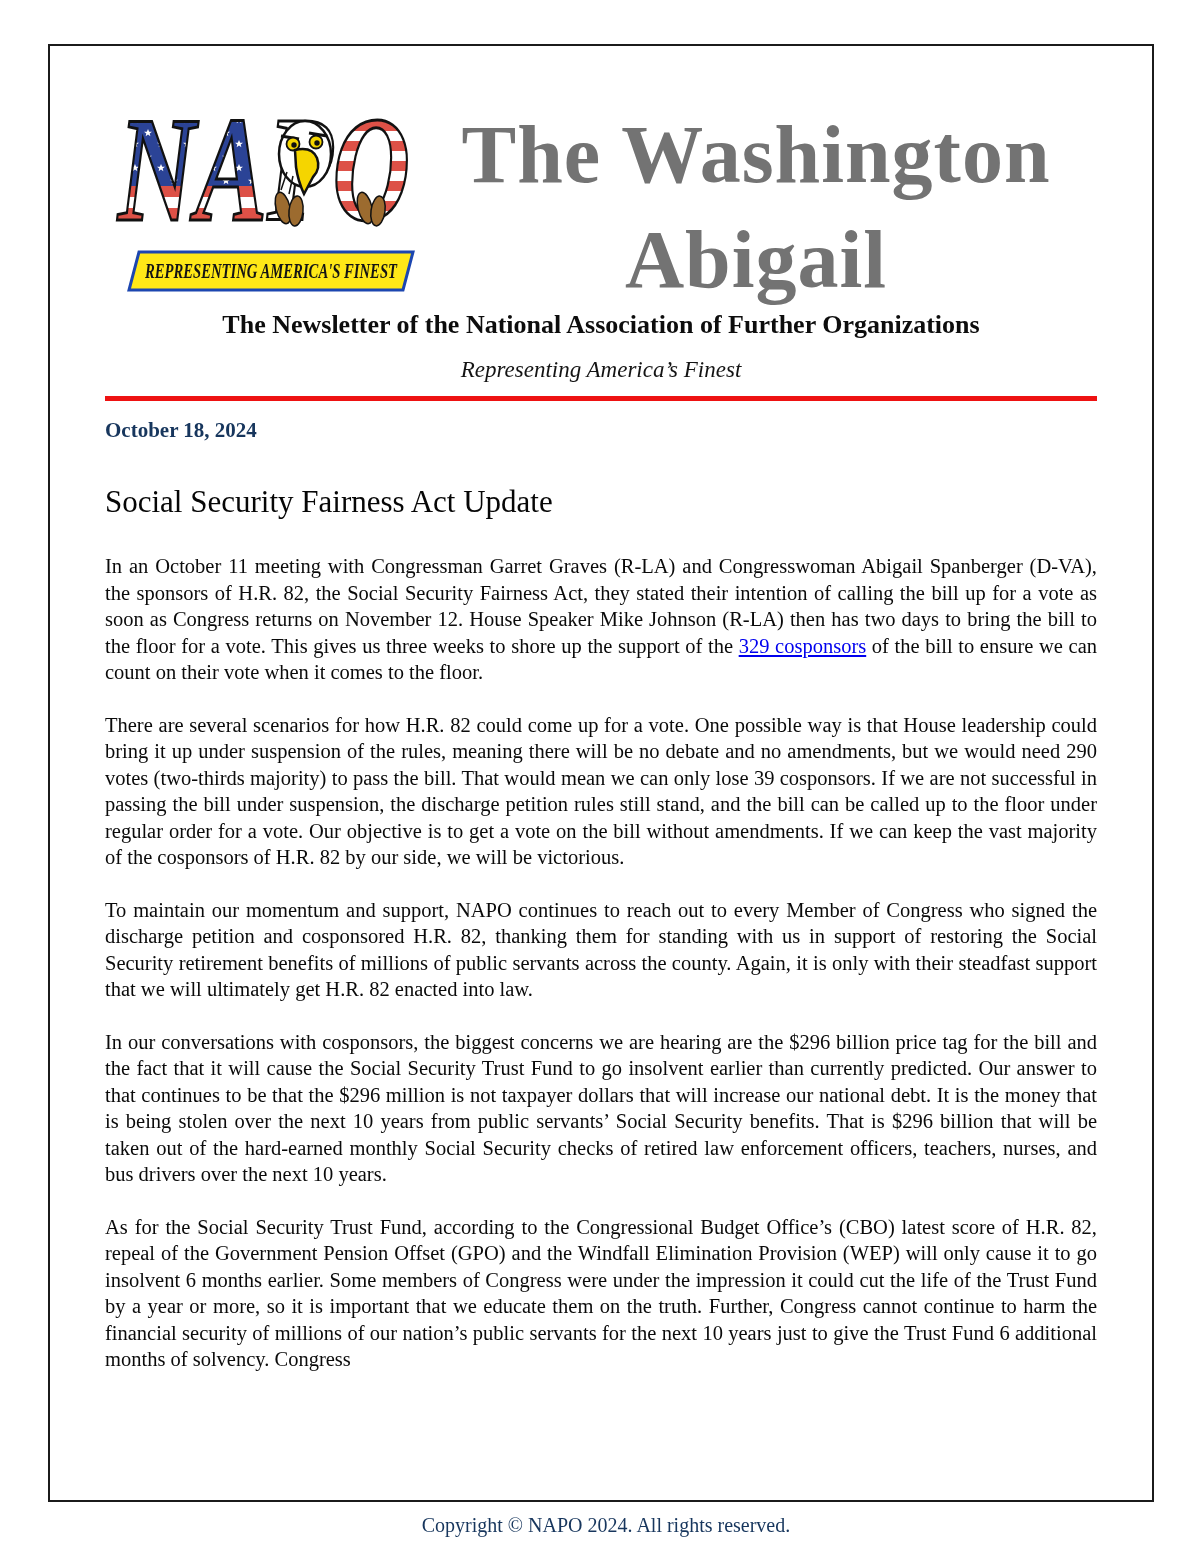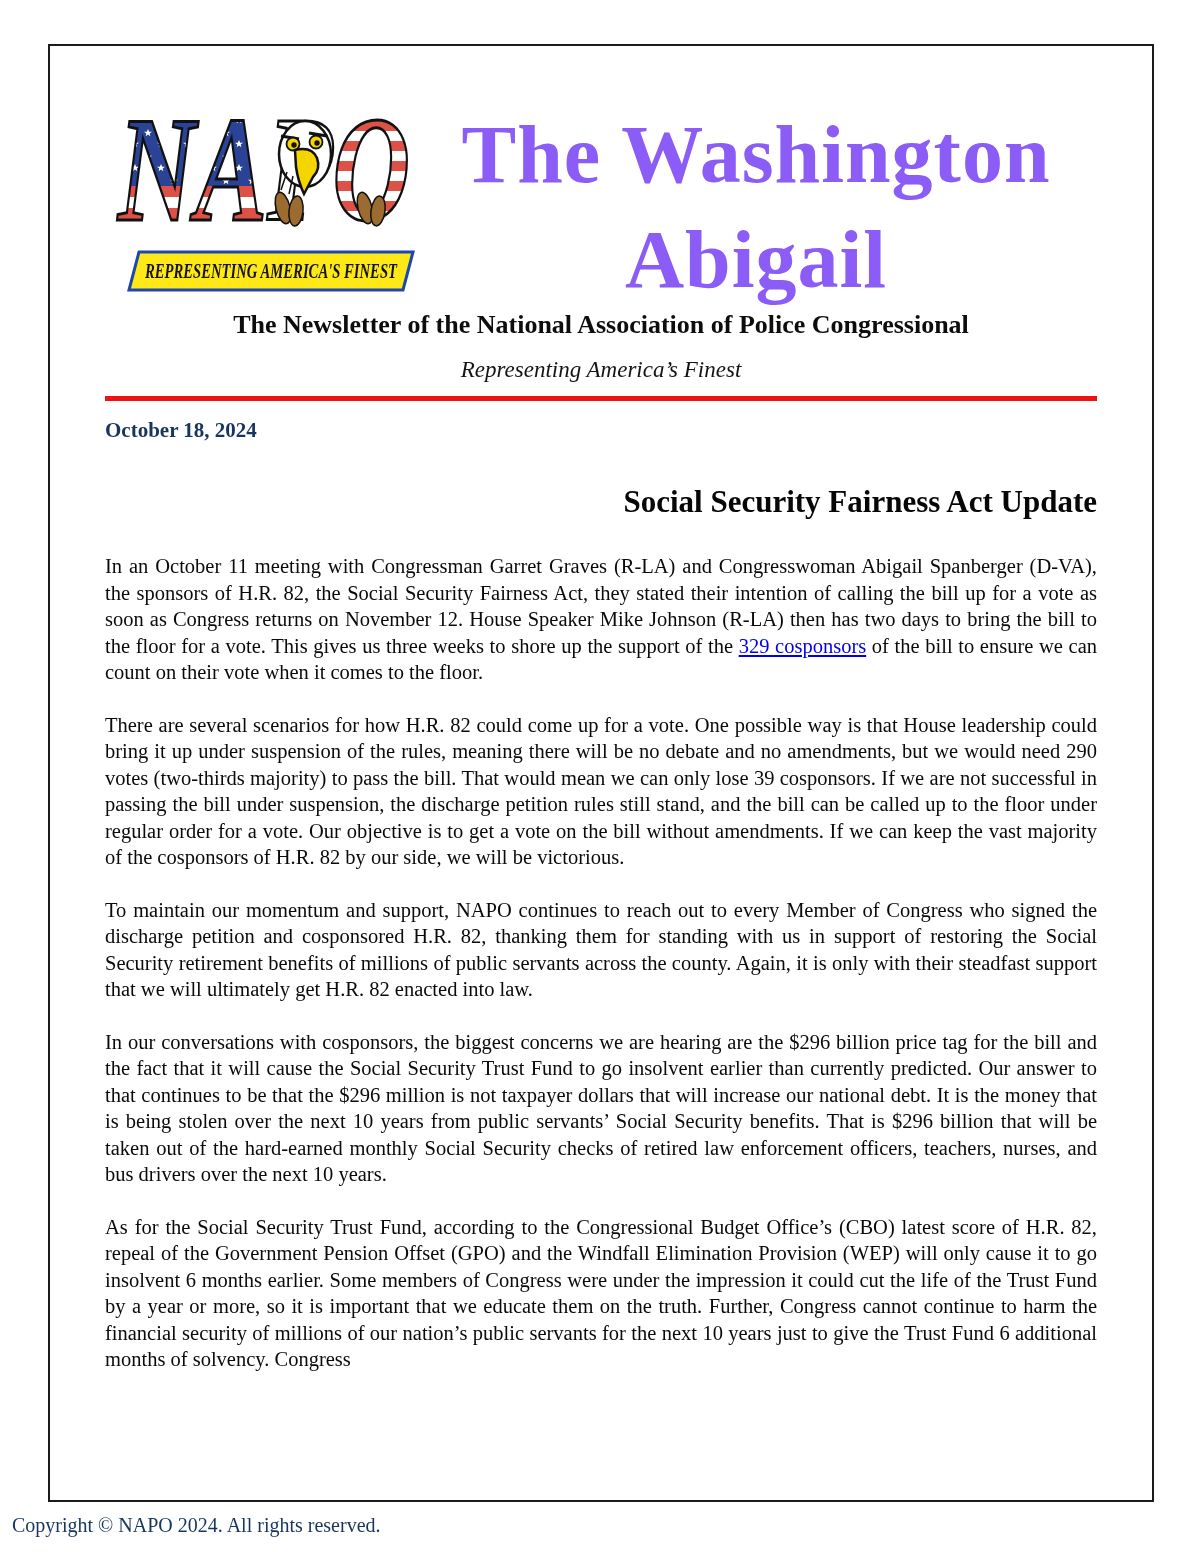--- a/index.html
+++ b/index.html
@@ -10,49 +10,49 @@
   .page { position:relative; width:1200px; height:1552px; background:#fff; }
   .frame {
     position:absolute; left:48px; top:44px; width:1106px; height:1458px;
     border:2px solid #1b1b1b; box-sizing:border-box;
     padding:0 55px; overflow:hidden; background:#fff;
   }
   .masthead { display:flex; height:200px; margin-top:56px; align-items:flex-start; }
   .logo { width:300px; height:192px; flex:none; margin-left:10px; }
   .logo svg { width:100%; height:100%; display:block; }
   .title-wrap {
-    flex:1; text-align:center; color:#8b5cf6; font-weight:bold;
+    flex:1; text-align:center; color:#737373; font-weight:bold;
     font-size:82px; line-height:105px; margin-top:-4px;
     letter-spacing:1px;
   }
   .title-line { display:block; }
   .subtitle {
     text-align:center; font-weight:bold; font-size:26px; line-height:30px;
     margin-top:8px; color:#0d0d0d;
   }
   .motto {
     text-align:center; font-style:italic; font-size:23px; line-height:27px;
     margin-top:16px; color:#141414;
   }
   .rule { height:5px; background:#EE1212; margin-top:13px; border:0; }
   .date-label {
     color:#17365D; font-weight:bold; font-size:21px; line-height:24px; margin-top:17px;
   }
   .article-heading {
-    text-align:right; font-size:31px; line-height:36px; font-weight:bold;
+    text-align:left; font-size:31px; line-height:36px; font-weight:normal;
     margin:42px 0 0 0; color:#060606;
   }
   .body-p {
     font-size:20.5px; line-height:26.5px; text-align:justify;
     margin:26px 0 0 0; color:#0a0a0a;
   }
   .body-p.first { margin-top:33px; }
   a.inline-link { color:#0000EE; text-decoration:underline; cursor:pointer; }
   .footer-copyright {
-    position:absolute; left:12px; right:0; top:1513px; 
+    position:absolute; left:12px; right:0; top:1513px; text-align:center;
     color:#17365D; font-size:20px; line-height:24px;
   }
 </style>
 </head>
 <body>
 
 <div class="page">
   <div class="frame">
 
     <div class="masthead">
@@ -105,21 +105,21 @@
           </g>
         </svg>
       </div>
 
       <h1 class="title-wrap" style="margin:0; font-weight:bold;">
         <span class="title-line">The Washington</span>
         <span class="title-line">Abigail</span>
       </h1>
     </div>
 
-    <div class="subtitle">The Newsletter of the National Association of Police Congressional</div>
+    <div class="subtitle">The Newsletter of the National Association of Further Organizations</div>
     <div class="motto">Representing America’s Finest</div>
 
     <div class="rule"></div>
 
     <div class="date-label">October 18, 2024</div>
 
     <h2 class="article-heading">Social Security Fairness Act Update</h2>
 
     <p class="body-p first"><span>In an October 11 meeting with Congressman Garret Graves (R-LA) and Congresswoman Abigail Spanberger (D-VA), the sponsors of H.R. 82, the Social Security Fairness Act, they stated their intention of calling the bill up for a vote as soon as Congress returns on November 12. House Speaker Mike Johnson (R-LA) then has two days to bring the bill to the floor for a vote. This gives us three weeks to shore up the support of the </span><a class="inline-link" href="#">329 cosponsors</a><span> of the bill to ensure we can count on their vote when it comes to the floor.</span></p>
 

